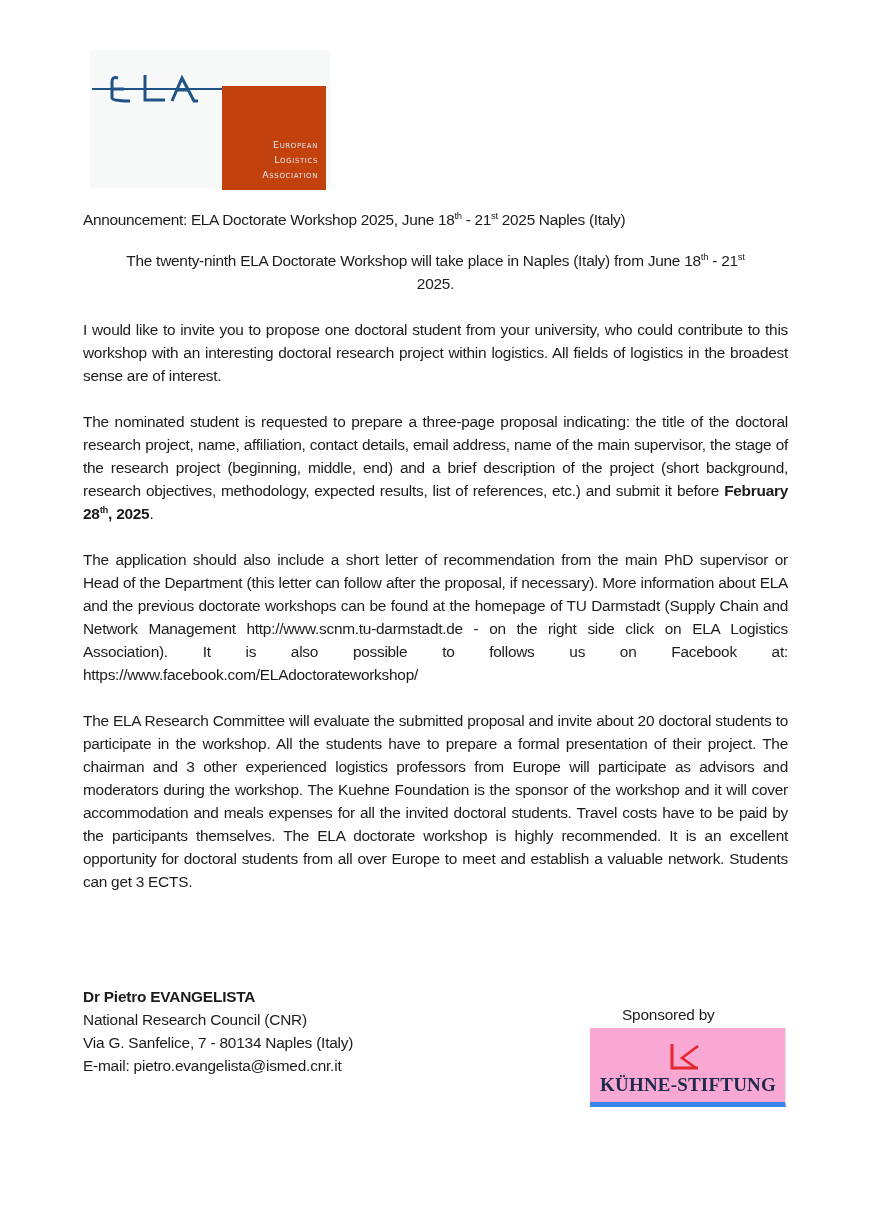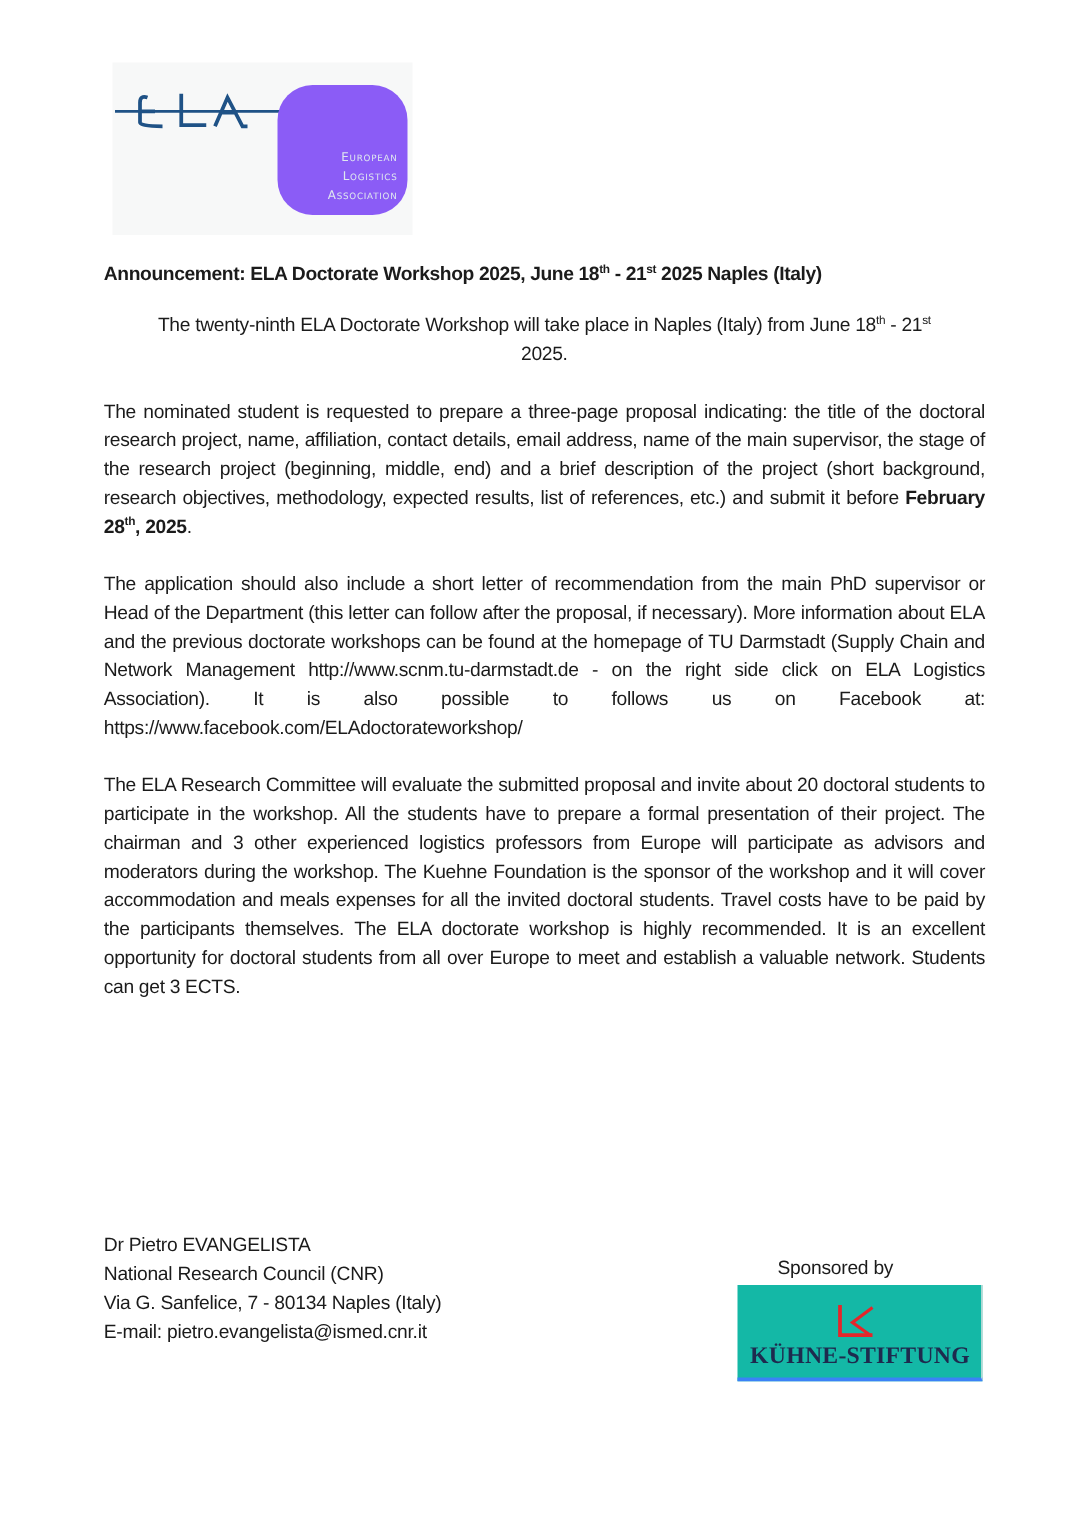--- a/index.html
+++ b/index.html
@@ -5,44 +5,43 @@
   html, body { margin: 0; padding: 0; background: #ffffff; }
   body {
     width: 870px; height: 1230px; position: relative; overflow: hidden;
     font-family: "Liberation Sans", sans-serif; color: #1b1b1b;
   }
   .logo-ela {
     position: absolute; left: 90px; top: 50px; width: 240px; height: 138px;
     background: #f7f8f8;
   }
   .logo-ela .box {
-    position: absolute; left: 132px; top: 18px; width: 104px; height: 104px;
-    background: #8b5cf6;
-    border-radius: 28px;
+    position: absolute; left: 132px; top: 36px; width: 104px; height: 104px;
+    background: #c2410c;
   }
   .logo-ela .box-text {
     position: absolute; right: 8px; bottom: 8px; text-align: right;
     color: #dfe7ef; font-size: 9.5px; line-height: 15px; letter-spacing: 0.6px;
     font-variant: small-caps; font-family: "DejaVu Sans", sans-serif;
   }
   .logo-ela svg { position: absolute; left: 0; top: 20px; }
   .content {
     position: absolute; left: 83px; top: 208px; width: 705px;
     font-size: 15.4px; line-height: 23px; letter-spacing: -0.25px;
   }
   .content p { margin: 0 0 23px 0; text-align: justify; }
-  .title { font-weight: bold; margin-bottom: 18px !important; letter-spacing: -0.3px; }
+  .title { font-weight: normal; margin-bottom: 18px !important; letter-spacing: -0.3px; }
   sup { font-size: 9.5px; line-height: 0; vertical-align: 6px; }
   b { font-weight: bold; }
   .contact { position: absolute; left: 83px; top: 985px; font-size: 15.4px; line-height: 23px; letter-spacing: -0.2px; }
-  .contact .name { font-weight: normal; }
+  .contact .name { font-weight: bold; }
   .sponsor-label { position: absolute; left: 622px; top: 1006px; font-size: 15.4px; letter-spacing: -0.2px; }
   .kuehne {
     position: absolute; left: 590px; top: 1028px; width: 195px; height: 74px;
-    border-right: 1px solid #e2e2e2; border-bottom: 3px solid #3b82f6; background: #14b8a6;
+    border-right: 1px solid #e2e2e2; border-bottom: 5px solid #3b82f6; background: #f9a8d4;
   }
   .kuehne svg { position: absolute; left: 78px; top: 14px; }
   .kuehne .kname {
     position: absolute; left: 3px; top: 46px; width: 190px; text-align: center;
     font-family: "Liberation Serif", serif; font-weight: bold; font-size: 19px;
     color: #1e2a4e; letter-spacing: 0.2px;
   }
 </style>
 </head>
 <body>
@@ -61,20 +60,21 @@
       <div>Association</div>
     </div>
   </div>
 </div>
 
 <div class="content">
   <p class="title"><span>Announcement: ELA Doctorate Workshop 2025, June 18</span><sup>th</sup><span> - 21</span><sup>st</sup><span> 2025 Naples (Italy)</span></p>
 
   <p style="text-align:center"><span>The twenty-ninth ELA Doctorate Workshop will take place in Naples (Italy) from June 18</span><sup>th</sup><span> - 21</span><sup>st</sup><br><span> 2025.</span></p>
 
+  <p>I would like to invite you to propose one doctoral student from your university, who could contribute to this workshop with an interesting doctoral research project within logistics. All fields of logistics in the broadest sense are of interest.</p>
 
   <p><span>The nominated student is requested to prepare a three-page proposal indicating: the title of the doctoral research project, name, affiliation, contact details, email address, name of the main supervisor, the stage of the research project (beginning, middle, end) and a brief description of the project (short background, research objectives, methodology, expected results, list of references, etc.) and submit it before </span><b><span>February 28</span><sup>th</sup><span>, 2025</span></b><span>.</span></p>
 
   <p>The application should also include a short letter of recommendation from the main PhD supervisor or Head of the Department (this letter can follow after the proposal, if necessary). More information about ELA and the previous doctorate workshops can be found at the homepage of TU Darmstadt (Supply Chain and Network Management http://www.scnm.tu-darmstadt.de - on the right side click on ELA Logistics Association). It is also possible to follows us on Facebook at: https://www.facebook.com/ELAdoctorateworkshop/</p>
 
   <p>The ELA Research Committee will evaluate the submitted proposal and invite about 20 doctoral students to participate in the workshop. All the students have to prepare a formal presentation of their project. The chairman and 3 other experienced logistics professors from Europe will participate as advisors and moderators during the workshop. The Kuehne Foundation is the sponsor of the workshop and it will cover accommodation and meals expenses for all the invited doctoral students. Travel costs have to be paid by the participants themselves. The ELA doctorate workshop is highly recommended. It is an excellent opportunity for doctoral students from all over Europe to meet and establish a valuable network. Students can get 3 ECTS.</p>
 
 </div>
 
 <div class="contact">

